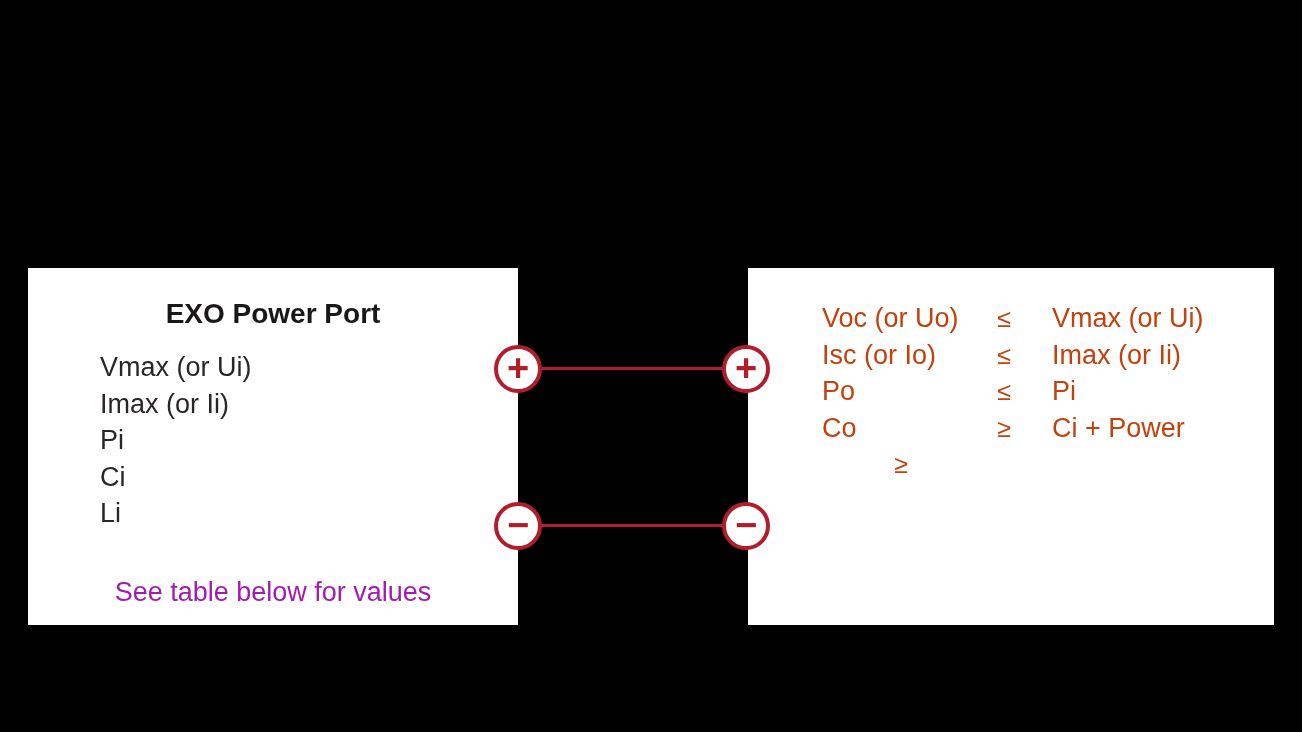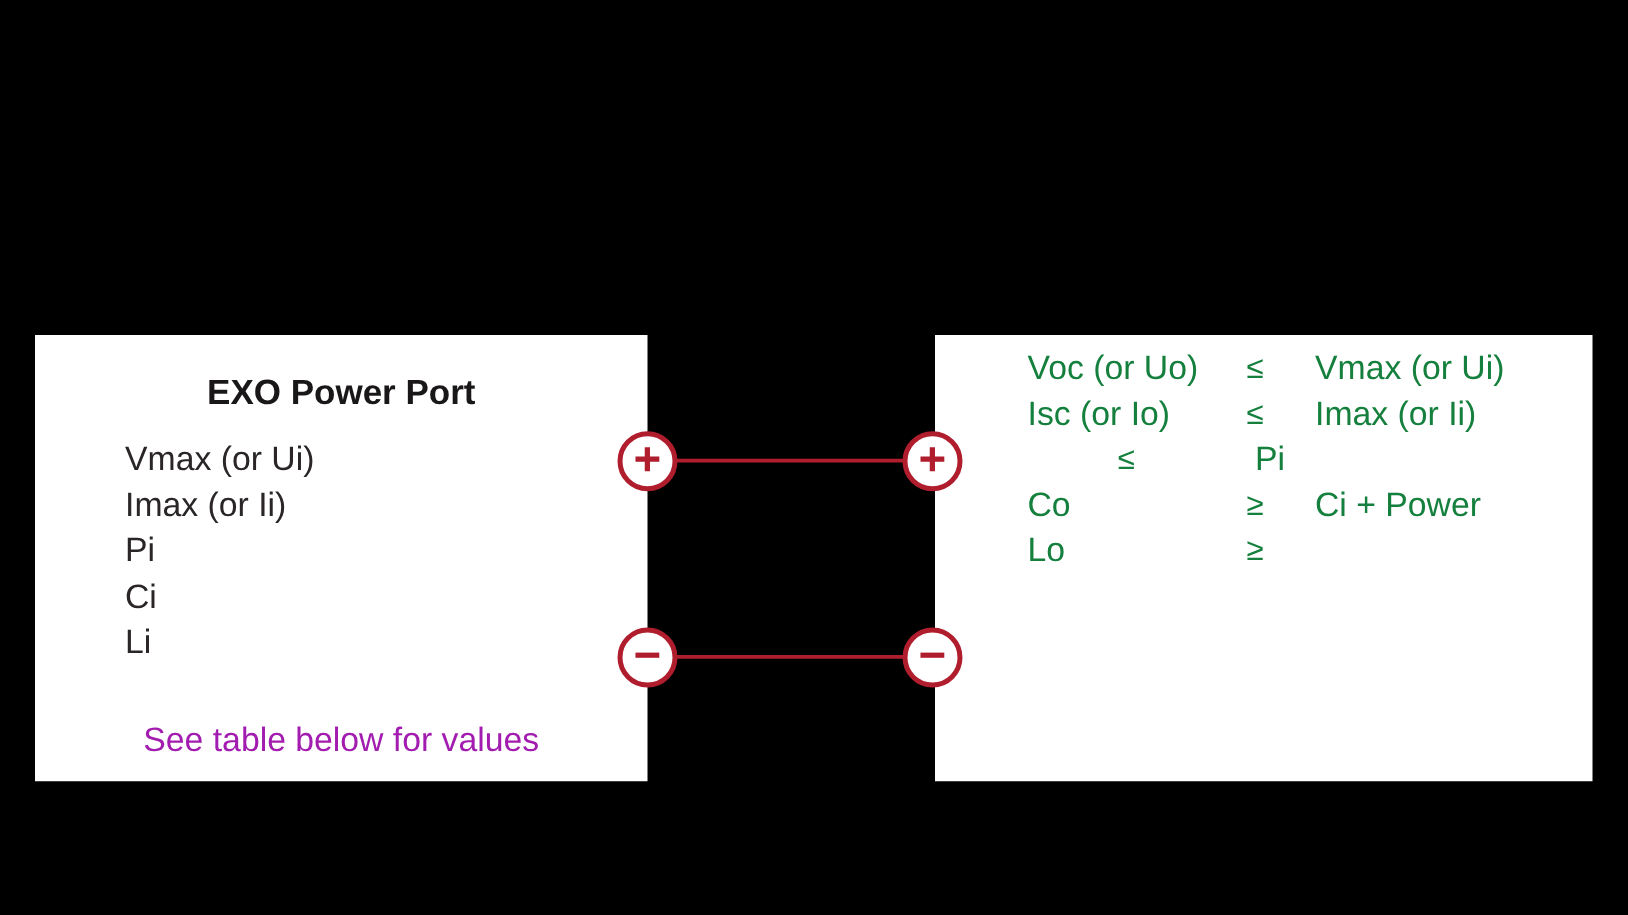--- a/index.html
+++ b/index.html
@@ -50,25 +50,25 @@
     left: 0;
     right: 0;
     top: 309px;
     text-align: center;
     font-size: 27px;
     font-weight: 400;
     color: #a21caf;
   }
 
   .rows {
-    margin-top: 8px;
+    margin-top: 32px;
     font-size: 27px;
     font-weight: 400;
     line-height: 36.6px;
-    color: #15803d;
+    color: #c2410c;
   }
   .row {
     display: grid;
     grid-template-columns: 158px 48px auto;
     padding-left: 74px;
   }
   .row .op {
     text-align: center;
     font-size: 25px;
   }
@@ -134,30 +134,30 @@
         <span class="lhs">Voc (or Uo)</span>
         <span class="op">≤</span>
         <span class="rhs">Vmax (or Ui)</span>
       </div>
       <div class="row">
         <span class="lhs">Isc (or Io)</span>
         <span class="op">≤</span>
         <span class="rhs">Imax (or Ii)</span>
       </div>
       <div class="row">
+        <span class="lhs">Po</span>
         <span class="op">≤</span>
         <span class="rhs">Pi</span>
       </div>
       <div class="row">
         <span class="lhs">Co</span>
         <span class="op">≥</span>
         <span class="rhs">Ci + Power</span>
       </div>
       <div class="row">
-        <span class="lhs">Lo</span>
         <span class="op">≥</span>
       </div>
     </div>
   </div>
 
   <div class="terminal t-pos-left">
     <span>+</span>
   </div>
   <div class="terminal t-pos-right">
     <span>+</span>

